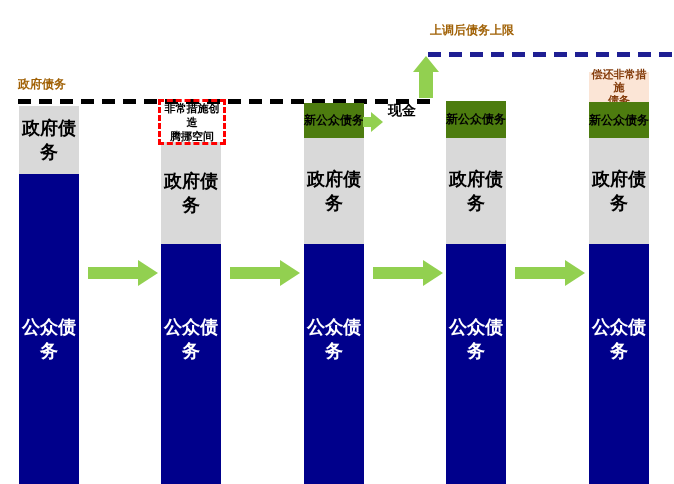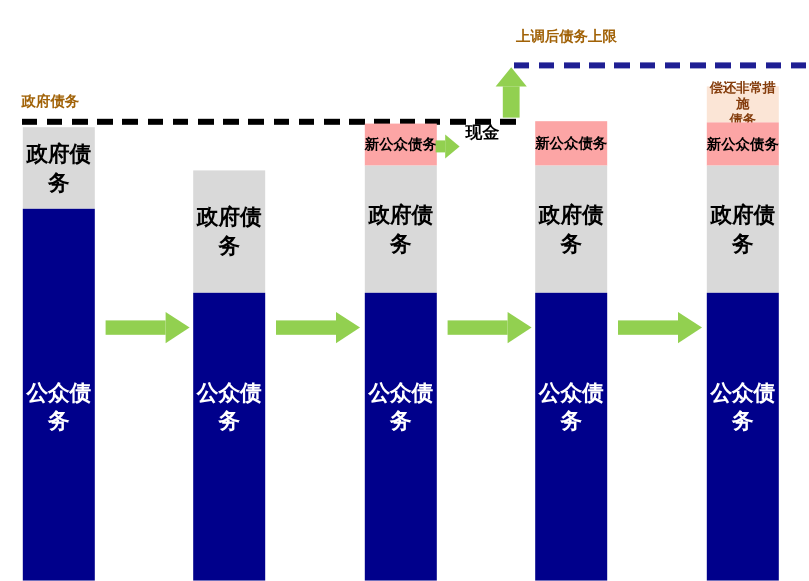--- a/index.html
+++ b/index.html
@@ -9,21 +9,21 @@
   }
   .ceiling-label { position:absolute; font-weight:bold; font-size:12px; color:#a16207; white-space:nowrap; }
   .dash-black { position:absolute; height:5px;
     background:repeating-linear-gradient(90deg,#000 0 13px,transparent 13px 21px); }
   .dash-navy { position:absolute; height:5px;
     background:repeating-linear-gradient(90deg,#1F1F93 0 13px,transparent 13px 21px); }
   .bar-seg { position:absolute; width:60px; display:flex; align-items:center; justify-content:center;
     font-weight:bold; font-size:18px; color:#000; text-align:center; }
   .seg-public { background:#00008B; color:#fff; align-items:flex-start; }
   .seg-gov { background:#D9D9D9; }
-  .seg-new { background:#fca5a5; font-size:12px; }
+  .seg-new { background:#4d7c0f; font-size:12px; }
   .seg-repay { background:#FBE5D6; color:#843C0C; font-size:11px; line-height:13px;
     flex-direction:column; justify-content:center; }
   .pub-pad-1 { padding-top:141px; }
   .pub-pad-2 { padding-top:71px; }
   .arrow-right { position:absolute; width:70px; height:26px; }
   .arrow-right .shaft { position:absolute; left:0; top:7px; width:50px; height:12px; background:#92D050; }
   .arrow-right .head { position:absolute; left:50px; top:0; width:0; height:0;
     border-top:13px solid transparent; border-bottom:13px solid transparent; border-left:20px solid #92D050; }
   .arrow-small { position:absolute; width:20px; height:20px; }
   .arrow-small .shaft { position:absolute; left:0; top:5px; width:8px; height:10px; background:#92D050; }
@@ -62,20 +62,24 @@
   <div class="arrow-right" style="left:88px; top:260px;">
     <div class="shaft"></div>
     <div class="head"></div>
   </div>
 
   <div>
     <div class="bar-seg seg-gov" style="left:161px; top:142px; height:102px;">政府债务</div>
     <div class="bar-seg seg-public pub-pad-2" style="left:161px; top:244px; height:214px;">公众债务</div>
   </div>
 
+  <div class="red-box">
+    <span>非常措施创造</span>
+    <span>腾挪空间</span>
+  </div>
 
   <div class="arrow-right" style="left:230px; top:260px;">
     <div class="shaft"></div>
     <div class="head"></div>
   </div>
 
   <div>
     <div class="bar-seg seg-new" style="left:304px; top:103px; height:35px;">新公众债务</div>
     <div class="bar-seg seg-gov" style="left:304px; top:138px; height:106px;">政府债务</div>
     <div class="bar-seg seg-public pub-pad-2" style="left:304px; top:244px; height:214px;">公众债务</div>

